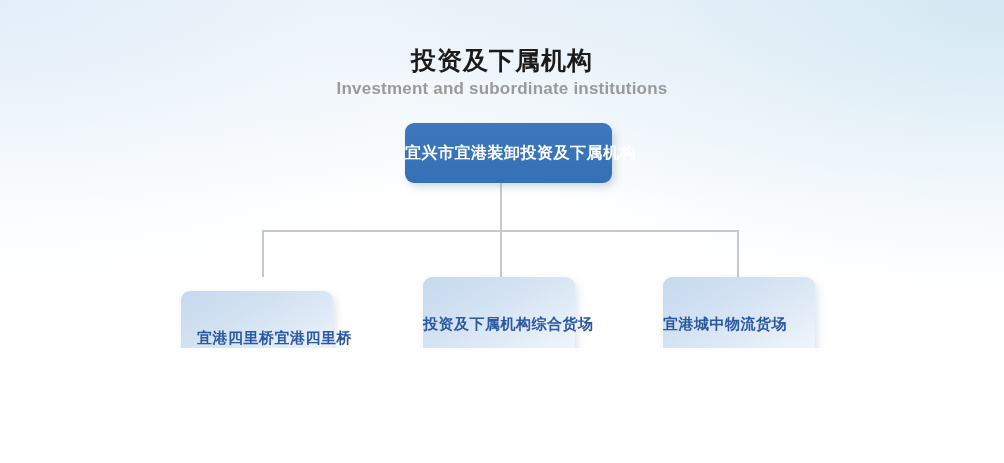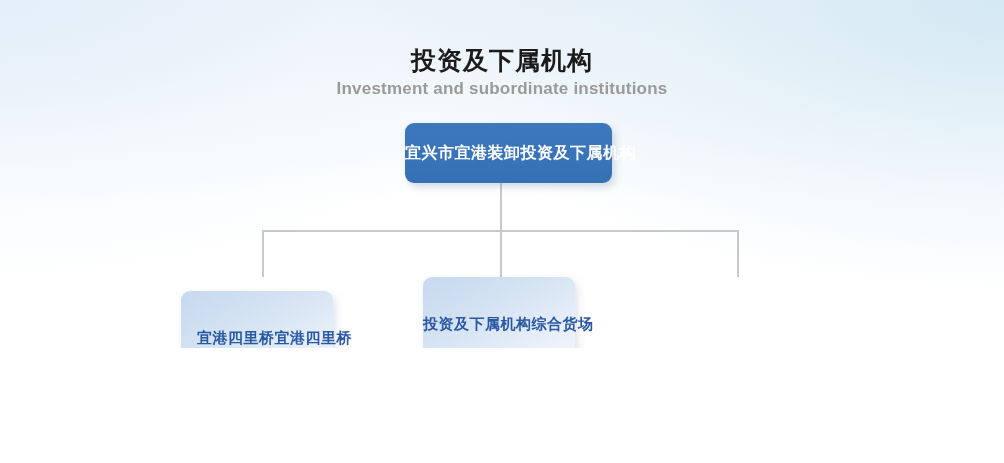--- a/index.html
+++ b/index.html
@@ -142,14 +142,18 @@
   <div class="node node-child" id="node-child-1">
     <span class="node-line">宜港四里桥</span>
     <span class="node-line">宜港四里桥</span>
   </div>
 
   <div class="node node-child" id="node-child-2">
     <span class="node-line">投资及下属机构</span>
     <span class="node-line">综合货场</span>
   </div>
 
+  <div class="node node-child" id="node-child-3">
+    <span class="node-line">宜港城中</span>
+    <span class="node-line">物流货场</span>
+  </div>
 
 </div>
 
 </body></html>

